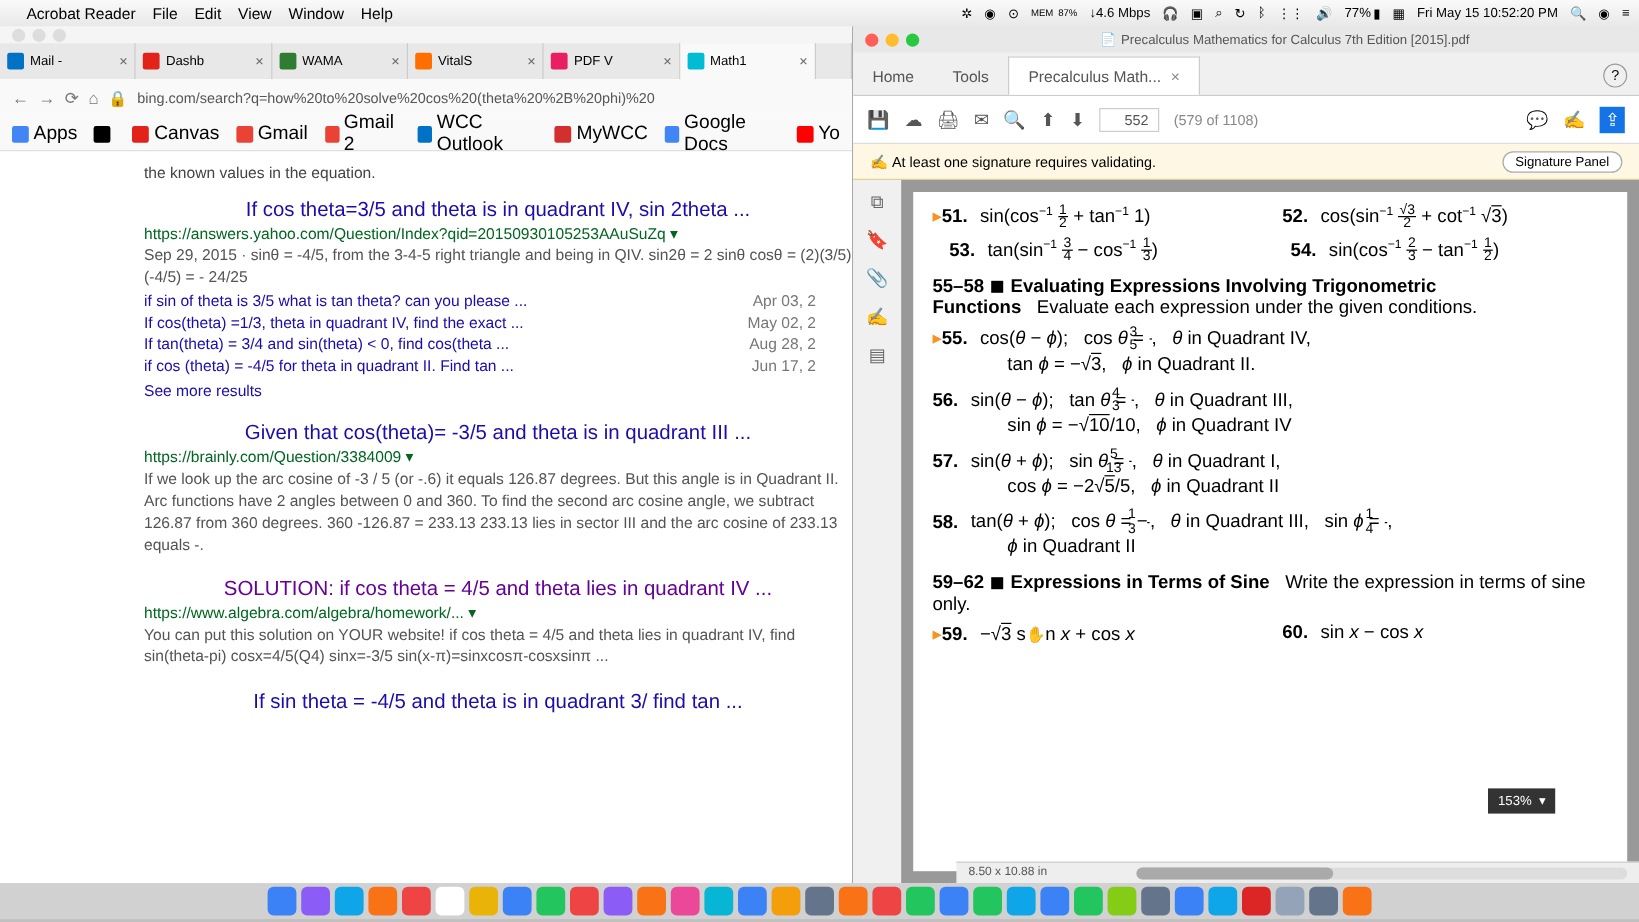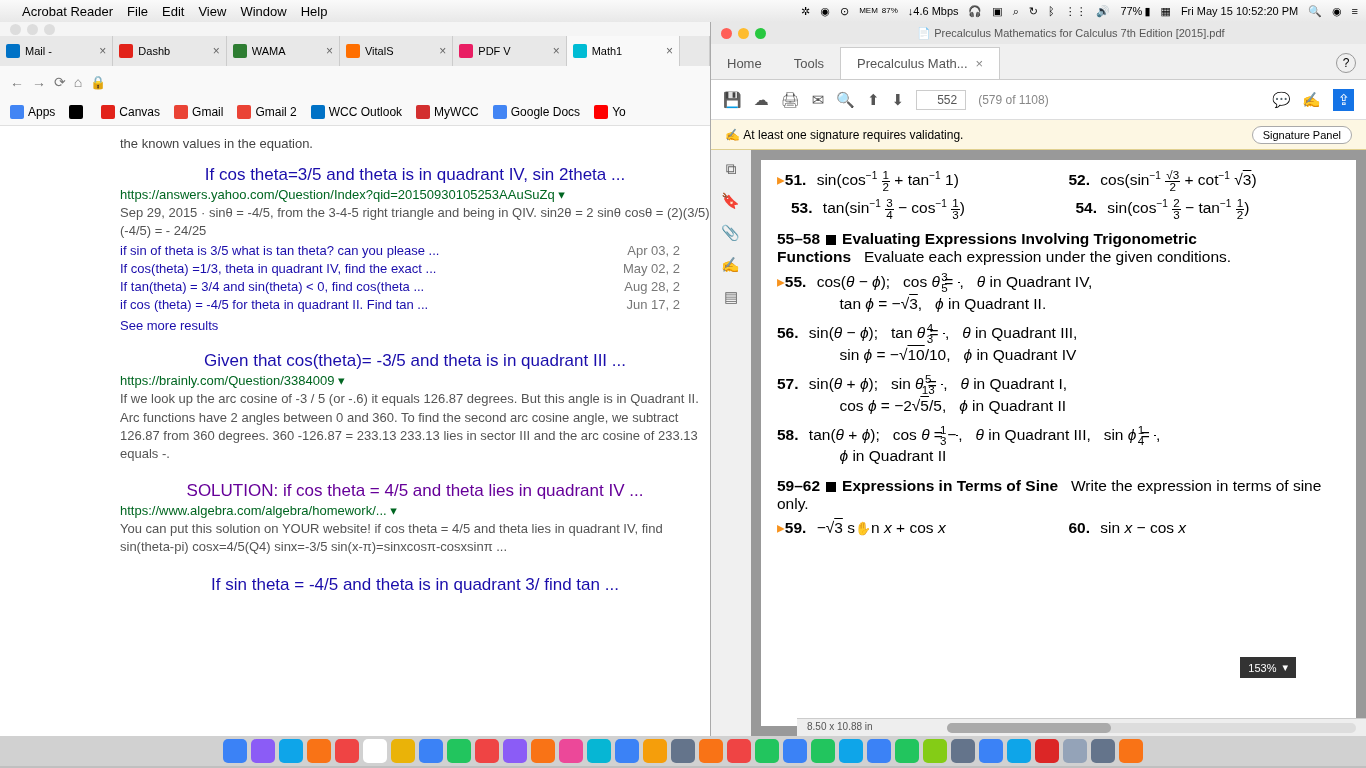--- a/index.html
+++ b/index.html
@@ -16,21 +16,21 @@
 .tabs { height:30px; display:flex; background:#e8e8e8; font-size:11px; }
 .tab { flex:1; display:flex; align-items:center; gap:5px; padding:0 6px; border-right:1px solid #ccc; min-width:0; }
 .tab.act { background:#f9f9f9; }
 .tab .ico { width:14px; height:14px; flex-shrink:0; }
 .tab .tt { white-space:nowrap; overflow:hidden; text-overflow:ellipsis; flex:1; }
 .tab .cx { font-size:12px; color:#666; }
 .addr { height:32px; display:flex; align-items:center; gap:8px; padding:0 10px; background:#f9f9f9; font-size:13px; color:#555; }
 .addr .nav { font-size:14px; color:#777; }
 .addr .url { flex:1; white-space:nowrap; overflow:hidden; color:#333; font-size:12px; }
 .addr .url .g { color:#555; }
-.bm { height:28px; display:flex; align-items:center; gap:14px; padding:0 10px; background:#f9f9f9; font-size:12px; border-bottom:1px solid #e0e0e0; }
+.bm { height:28px; display:flex; align-items:center; gap:14px; padding:0 10px; background:#f9f9f9; font-size:16px; border-bottom:1px solid #e0e0e0; }
 .bm .it { display:flex; align-items:center; gap:4px; }
 .bm .bi { width:14px; height:14px; display:inline-block; }
 .content { flex:1; overflow:hidden; padding:10px 0 0 120px; font-size:13px; }
 .sn { color:#444; margin-bottom:14px; }
 .res { margin-bottom:18px; }
 .res h3 { color:#1a0dab; font-size:17px; font-weight:400; margin-bottom:2px;text-align:center; }
 .res h3.vis { color:#609; }
 .res .ru { color:#006621; font-size:13px; margin-bottom:2px; }
 .res .sn2 { color:#545454; font-size:13px; line-height:1.4; }
 .rel { display:flex; justify-content:space-between; color:#1a0dab; font-size:13px; margin:3px 0; padding-right:30px; }
@@ -156,20 +156,21 @@
         <span class="cx">×</span>
       </div>
       <div class="tab" style="flex: 0 0 30px;"></div>
     </div>
   <div class="addr">
     <span class="nav">←</span>
     <span class="nav">→</span>
     <span class="nav">⟳</span>
     <span class="nav">⌂</span>
     <span>🔒</span>
+    <span class="url"><span class="g">bing.com/search?q=how%20to%20solve%20cos%20(theta%20%2B%20phi)%20</span></span>
   </div>
   <div class="bm" id="bmbar">
       <div class="it">
         <span class="bi" style="background:#4285f4;border-radius:2px"></span>
         <span>Apps</span>
       </div>
       <div class="it">
         <span class="bi" style="background:#000;border-radius:2px"></span>
         <span></span>
       </div>

